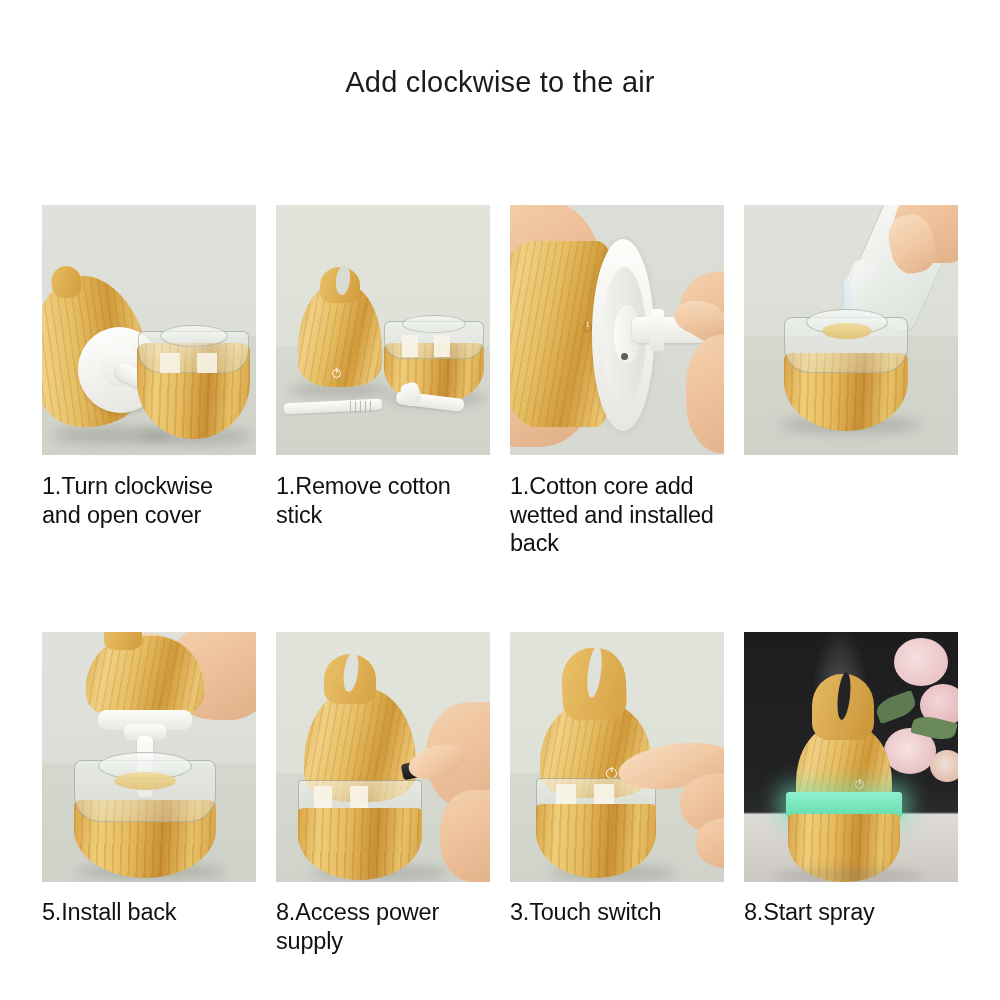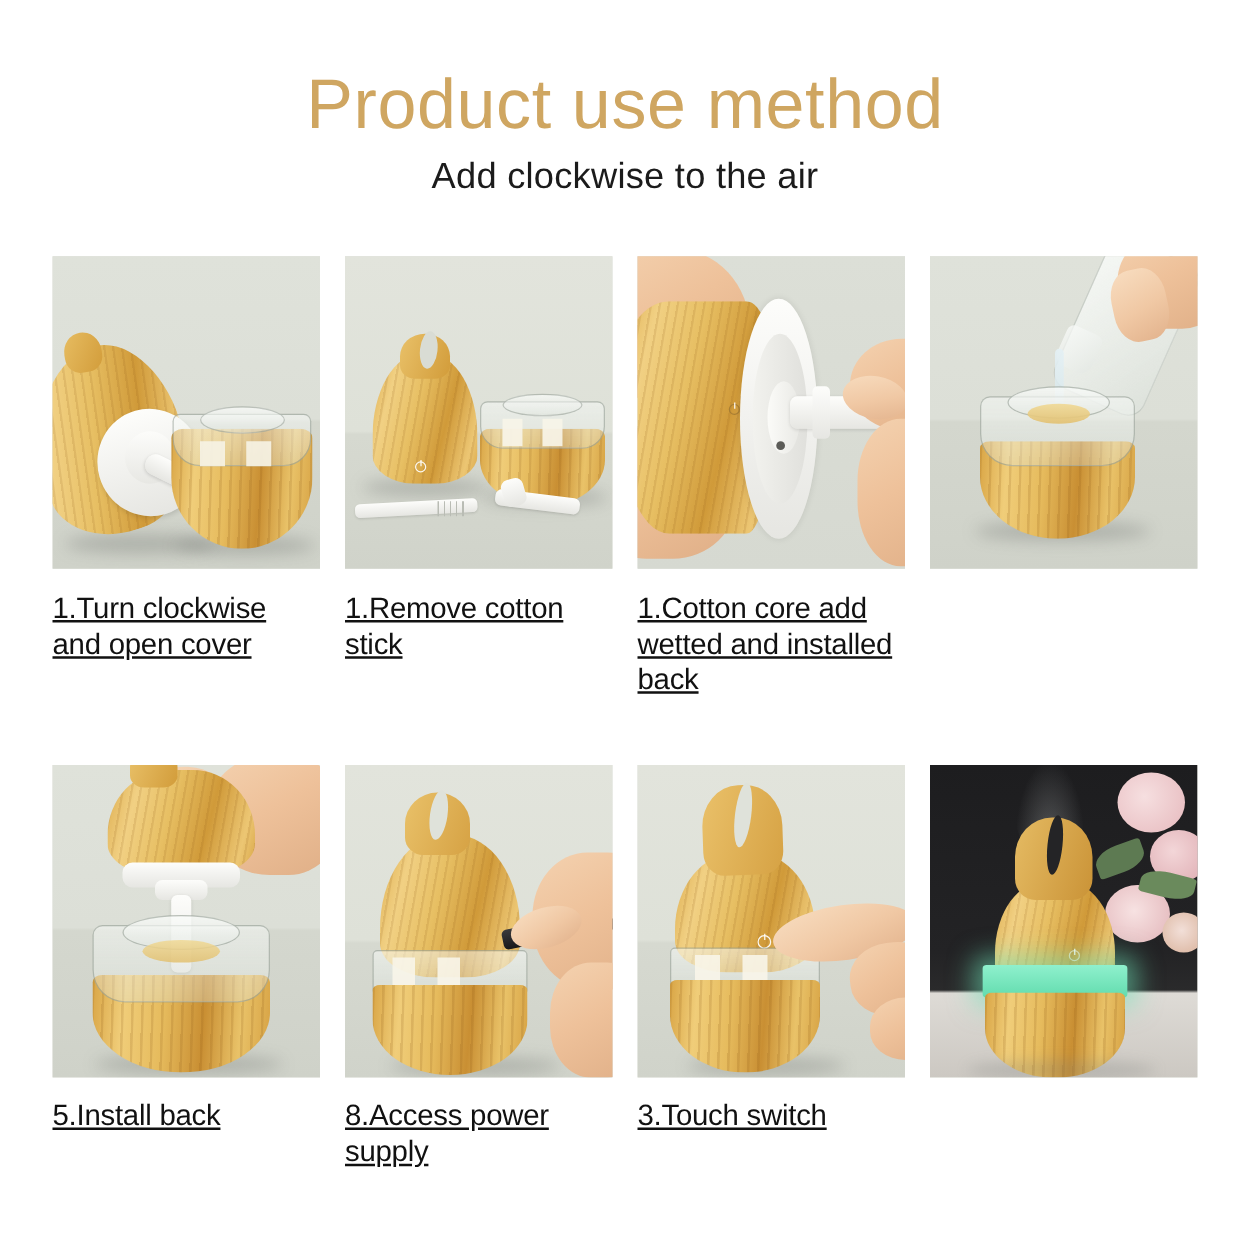--- a/index.html
+++ b/index.html
@@ -32,38 +32,37 @@
   
   .grid {
     position: absolute;
     left: 42px; top: 205px;
     width: 916px;
     display: grid;
     grid-template-columns: repeat(4, 214px);
     grid-column-gap: 20px;
     grid-row-gap: 0px;
   }
-  .row2 { position: absolute; left: 42px; top: 612px; width: 916px;
+  .row2 { position: absolute; left: 42px; top: 632px; width: 916px;
     display: grid; grid-template-columns: repeat(4, 214px); grid-column-gap: 20px; }
 
   .cell { width: 214px; }
   .photo {
     position: relative;
     width: 214px; height: 250px;
     overflow: hidden;
     background: #d9dcd4;
   }
   .caption {
     margin-top: 17px;
     font-size: 23.5px;
     line-height: 1.22;
     color: #111;
     font-weight: 400;
     letter-spacing: -0.2px;
-    text-decoration: underline;
   }
   .row2 .caption { margin-top: 16px; }
 
   
   .scene { position: absolute; inset: 0; }
   .bg-studio {
     background:
       linear-gradient(180deg, #dfe2da 0%, #dcdfd7 52%, #d4d7ce 53%, #cfd2c9 100%);
   }
   .bg-studio2 {
@@ -118,21 +117,20 @@
     width: 1.4px; height: 5px; background: rgba(255,255,255,0.95);
     transform: translateX(-50%);
   }
 </style>
 </head>
 <body>
 
 <div class="page">
 
   <div class="header">
-    <div class="title">Product use method</div>
     <div class="subtitle">Add clockwise to the air</div>
   </div>
 
   <div class="grid">
 
     <div class="cell">
       <div class="photo">
         <div class="scene bg-studio"></div>
 
         <div class="floor-shadow" style="left:10px;top:222px;width:120px;height:16px;"></div>
@@ -404,16 +402,17 @@
 
         <div style="position:absolute;left:42px;top:160px;width:116px;height:26px;
              background:linear-gradient(180deg,#8ff0cd,#62dcae);
              box-shadow:0 0 20px 8px rgba(110,226,182,.55);border-radius:3px;"></div>
 
         <div style="position:absolute;left:44px;top:182px;width:112px;height:68px;
              border-radius:6px 6px 48% 48%/4px 4px 58% 58%;" class="wood-body"></div>
         <div style="position:absolute;left:30px;top:236px;width:150px;height:16px;border-radius:50%;
              background:rgba(120,125,120,0.25);filter:blur(5px);"></div>
       </div>
+      <div class="caption">8.Start spray</div>
     </div>
   </div>
 
 </div>
 
 </body></html>

